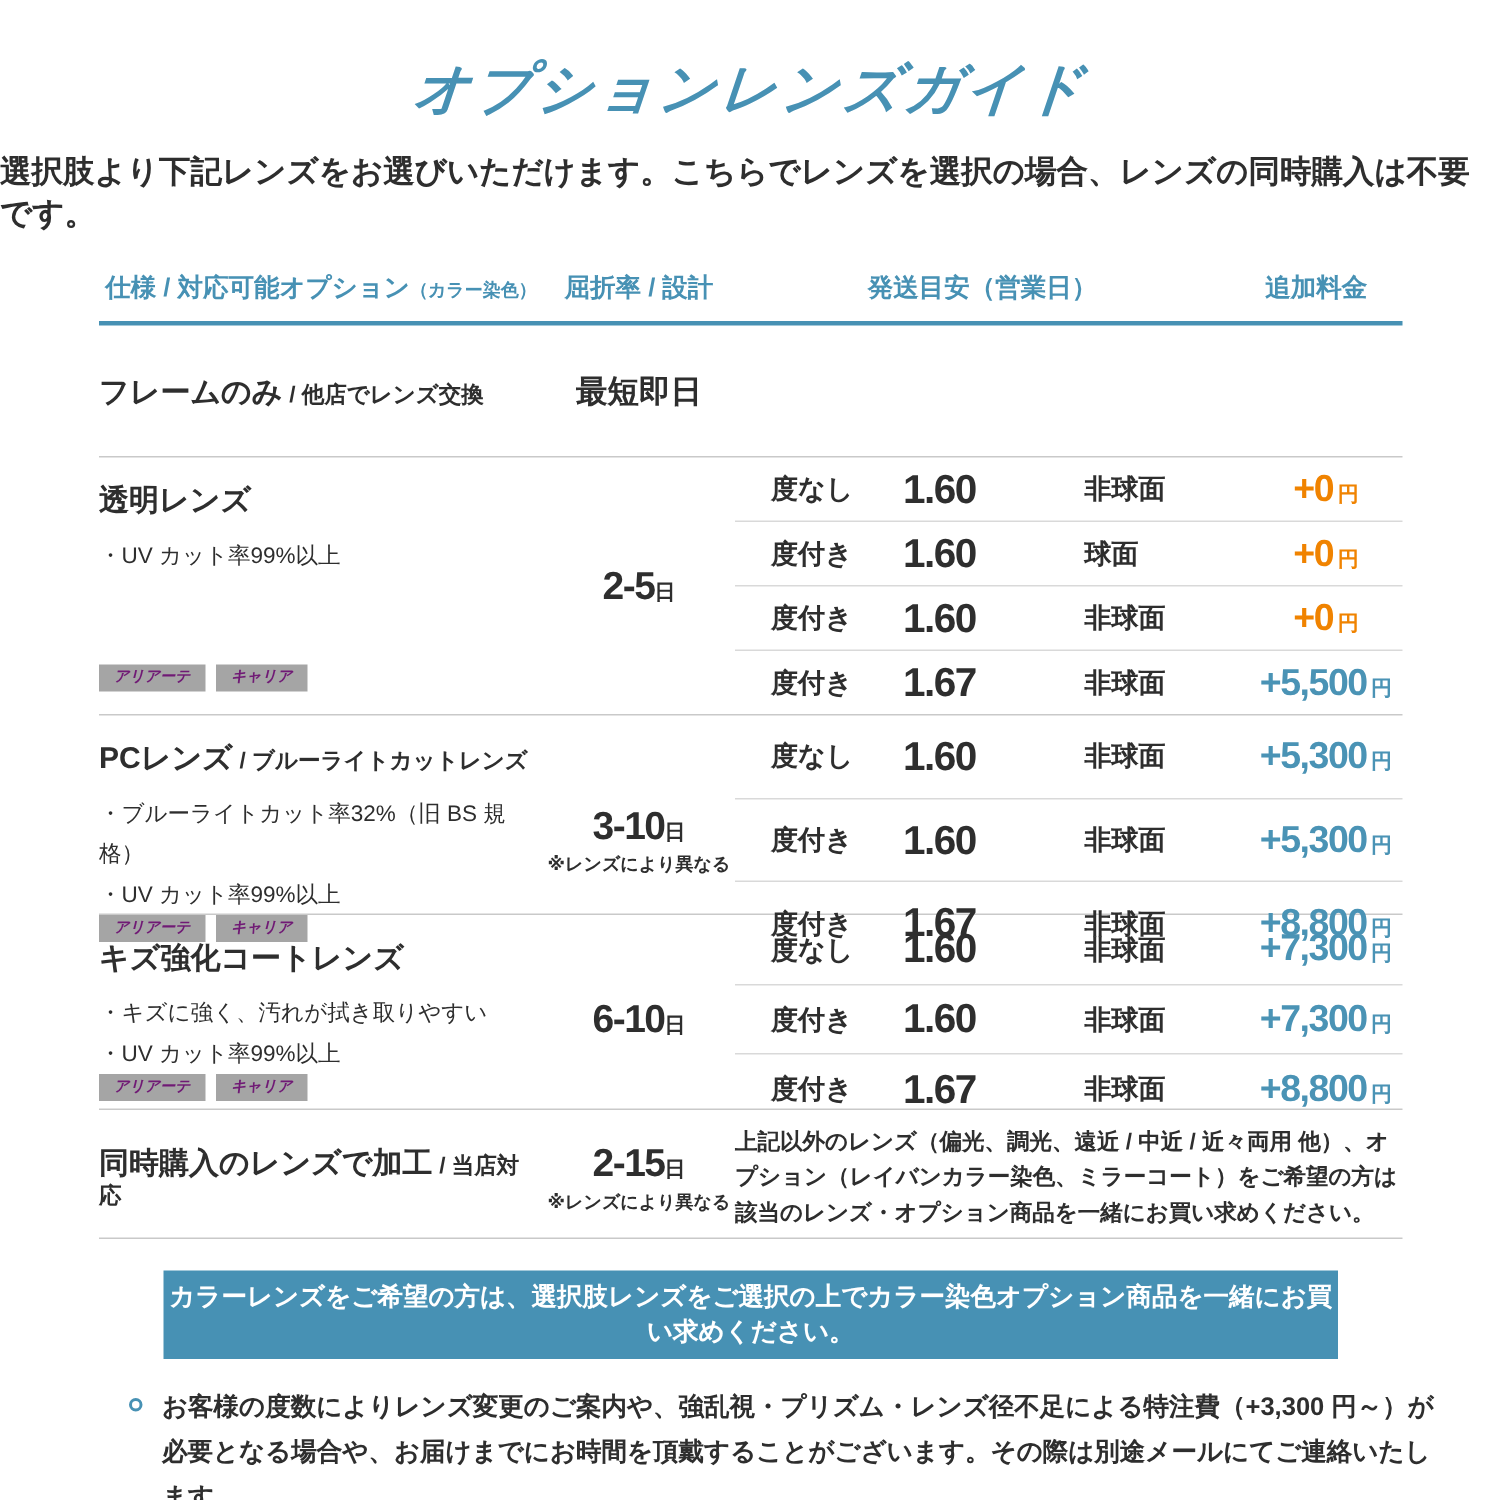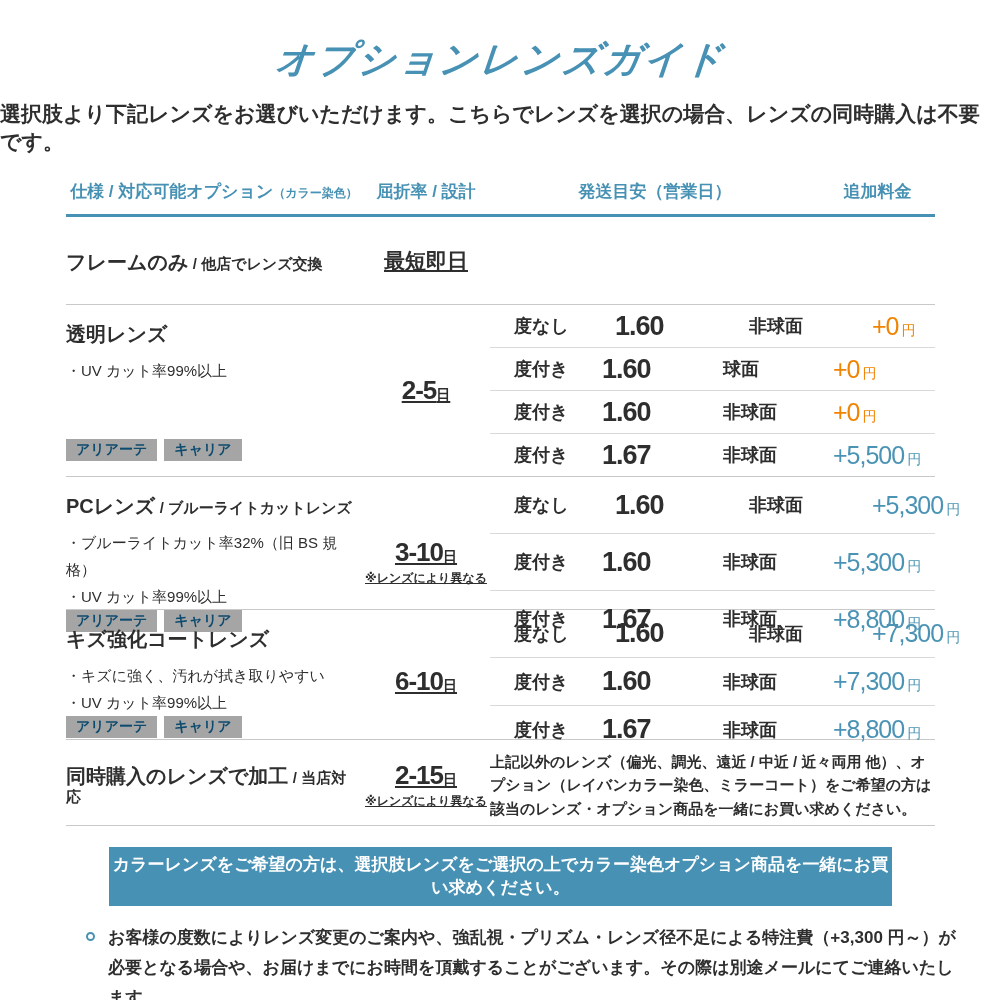--- a/index.html
+++ b/index.html
@@ -36,43 +36,43 @@
   .row-h133{height:133px;}
   .row-h130{height:130px;}
   .row-h86{height:86px;}
 
   .cell-spec{display:flex;flex-direction:column;padding:17px 6px 15px 0;}
   .spec-title{font-size:20px;font-weight:bold;line-height:1.2;}
   .spec-suffix{font-size:15px;font-weight:bold;}
   .features{margin-top:11px;font-size:15px;line-height:1.8;}
   .badges{margin-top:auto;display:flex;gap:7px;}
   .badge{
-    background:var(--badge);color:#0c4a6e;font-size:14px;font-weight:bold;
+    background:var(--badge);color:#701a75;font-size:10px;font-weight:bold;font-style:italic;
     padding:3px 10px 4px;line-height:1.1;white-space:nowrap;
   }
   .center-v{justify-content:center;}
 
-  .cell-ship{display:flex;flex-direction:column;align-items:center;justify-content:center;text-align:center;text-decoration:underline;}
+  .cell-ship{display:flex;flex-direction:column;align-items:center;justify-content:center;text-align:center;}
   .ship-days{font-size:26px;font-weight:bold;letter-spacing:-1px;text-align:center;}
   .ship-days .unit{font-size:14px;letter-spacing:0;}
   .ship-plain{font-size:21px;font-weight:bold;}
   .ship-note{font-size:12px;font-weight:bold;margin-top:2px;}
 
   .cell-note{
     display:flex;align-items:center;font-size:15px;font-weight:bold;
     line-height:1.55;padding:10px 0;
   }
 
   .subtable{display:flex;flex-direction:column;}
   .subrow{flex:1;display:grid;grid-template-columns:112px 104px 114px 115px;align-items:center;border-top:1px solid var(--subline);}
-  .subrow:first-child{border-top:none;gap:13px;}
+  .subrow:first-child{border-top:none;}
   .opt-type{font-size:18px;font-weight:bold;padding-left:24px;white-space:nowrap;}
   .opt-index{font-size:27px;font-weight:bold;text-align:left;letter-spacing:-1px;}
   .opt-design{font-size:18px;font-weight:bold;padding-left:17px;white-space:nowrap;}
-  .opt-price{font-size:25px;font-weight:normal;padding-left:13px;white-space:nowrap;letter-spacing:-1px;}
+  .opt-price{font-size:25px;font-weight:bold;padding-left:13px;white-space:nowrap;letter-spacing:-1px;text-align:center;}
   .opt-price .unit{font-size:14px;margin-left:3px;letter-spacing:0;}
   .price--orange{color:var(--orange);}
   .price--blue{color:var(--price-blue);}
 
   .banner{
     width:783px;margin:21px auto 0;background:var(--accent);color:#fff;
     text-align:center;font-size:17px;font-weight:bold;padding:6px 0 7px;
   }
 
   .notes{margin:17px 30px 0 86px;}

